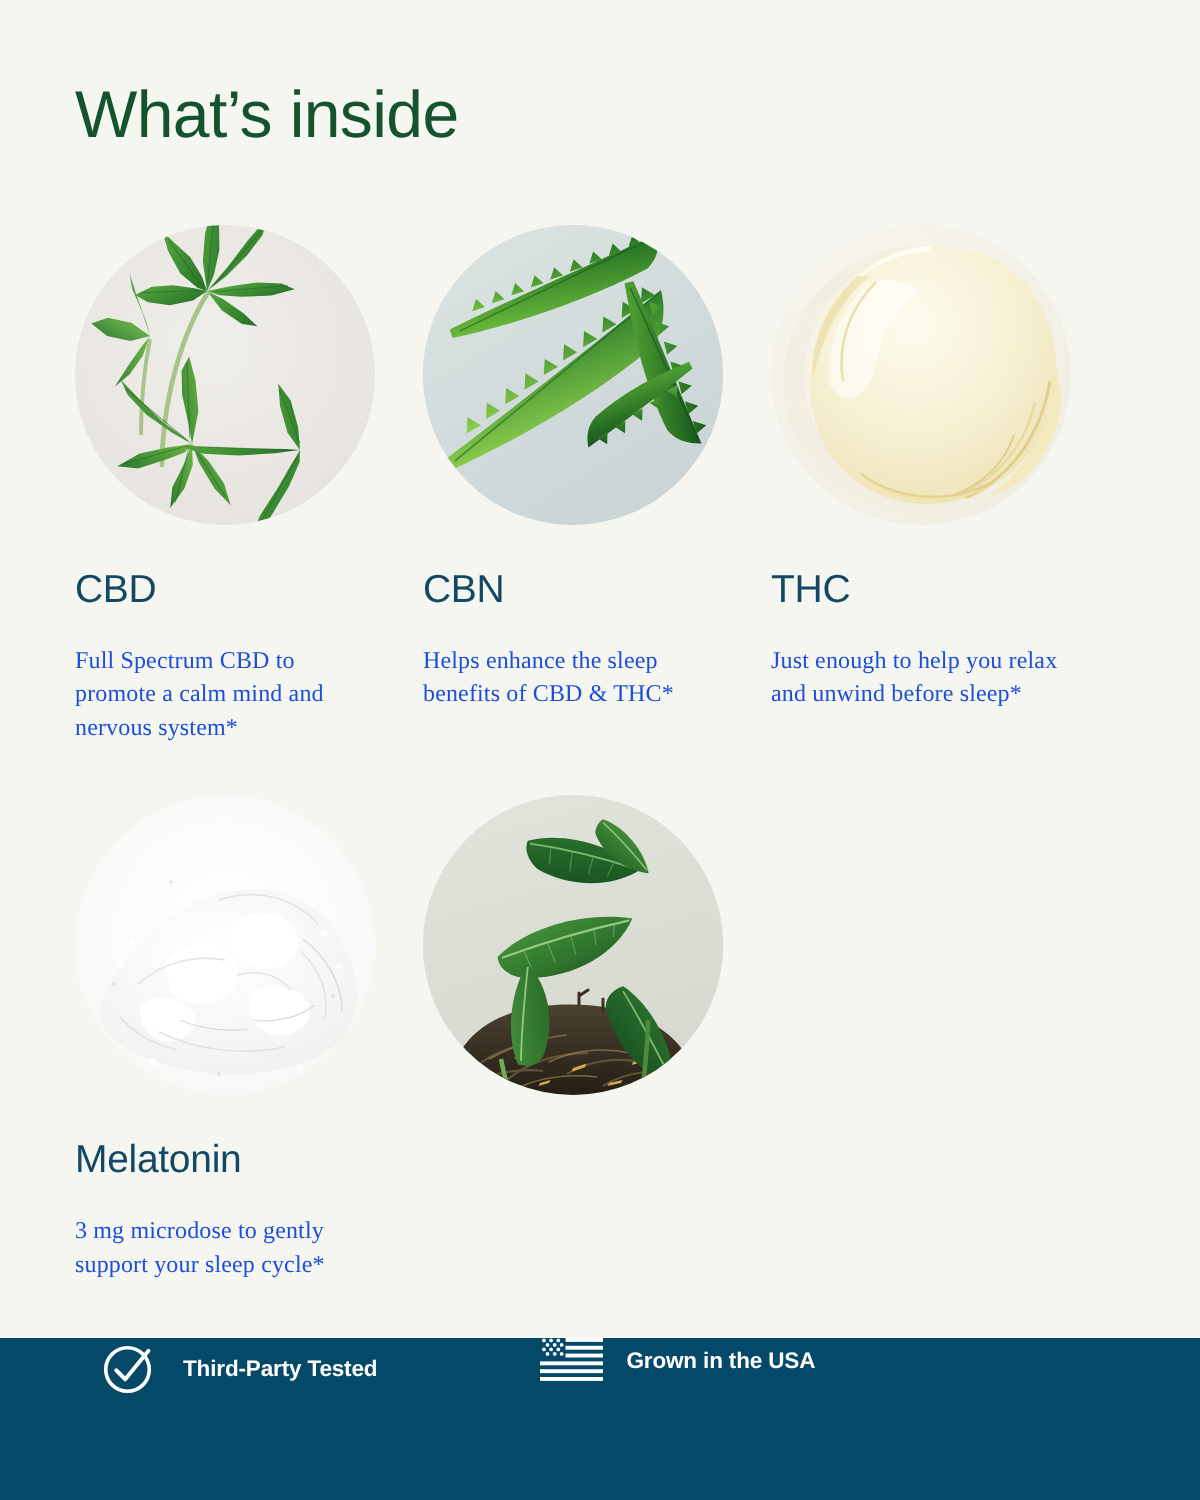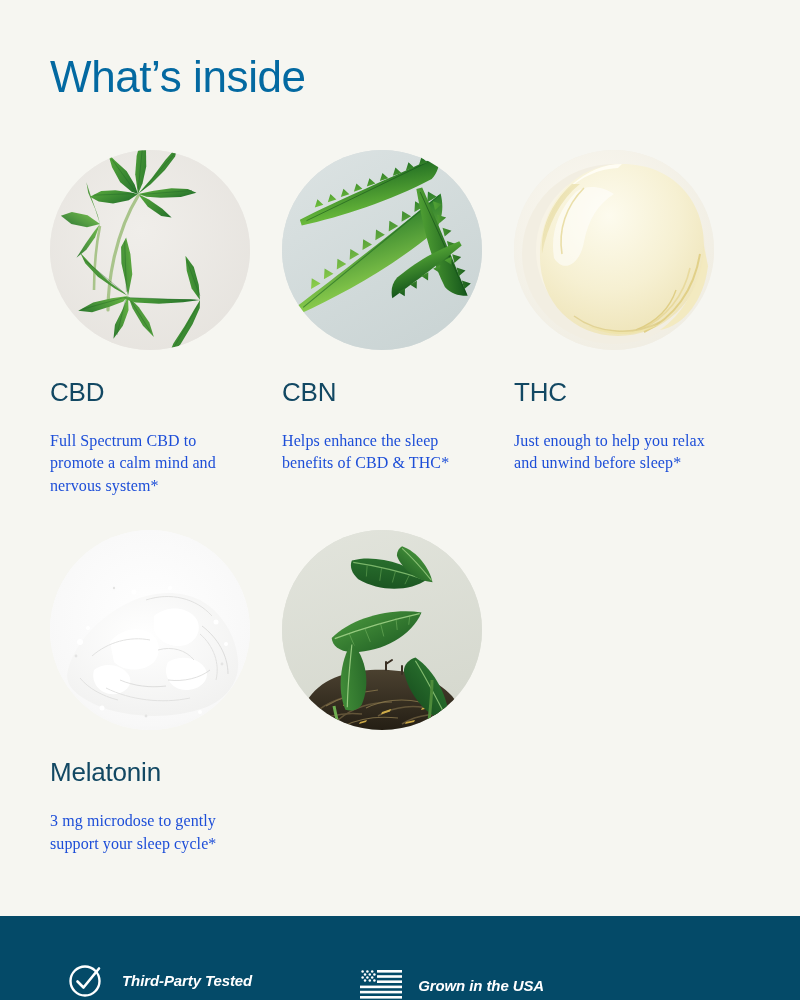--- a/index.html
+++ b/index.html
@@ -17,21 +17,21 @@
   }
 
   
   .page-title {
     position: absolute;
     left: 50px;
     top: 52px;
     font-size: 44px;
     font-weight: 400;
     letter-spacing: -0.4px;
-    color: #0369a1;
+    color: #14532d;
     line-height: 1.15;
     text-align: right;
   }
 
   
   .ingredient-grid {
     position: absolute;
     left: 50px;
     top: 150px;
     width: 700px;
@@ -80,25 +80,24 @@
   .art-theanine { background: #DDDFD7; }
 
   .art-svg { display: block; width: 100%; height: 100%; }
 
   
   .badge-bar {
     position: absolute;
     left: 0;
     right: 0;
     bottom: 0;
-    height: 84px;
+    height: 108px;
     background: #044A68;
     display: flex;
-    align-items: flex-end;
-    font-style: italic;
+    align-items: flex-start;
   }
 
   .badge {
     display: flex;
     align-items: center;
     gap: 16px;
     color: #FFFFFF;
   }
 
   .badge-1 { margin-left: 66px; }

